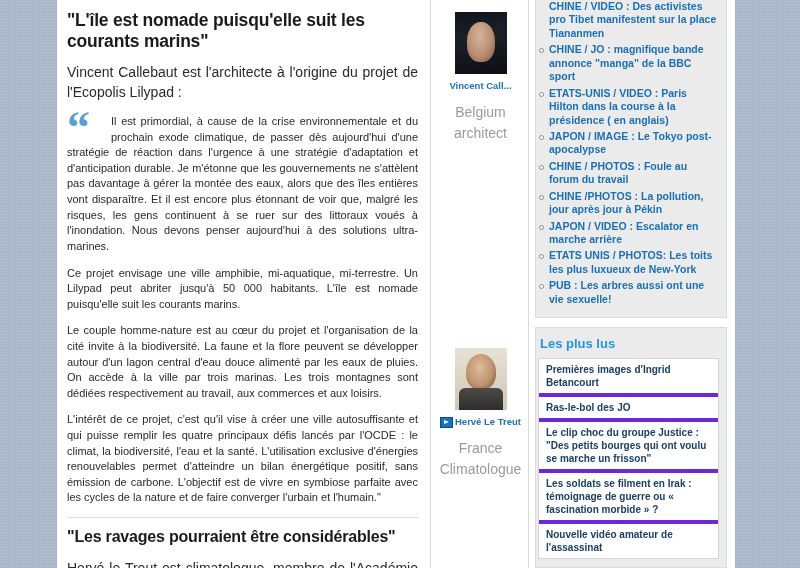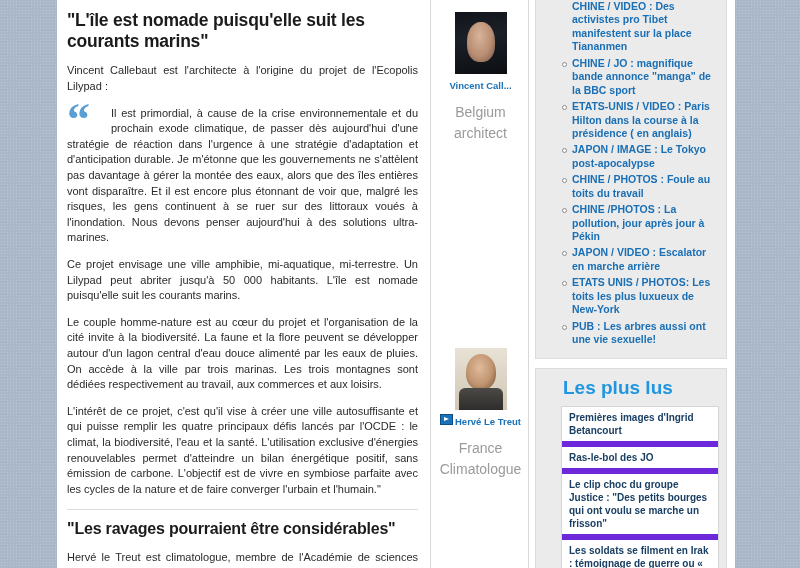--- a/index.html
+++ b/index.html
@@ -63,21 +63,21 @@
     color: #1b1b1b;
     margin: 2px 0 12px 0;
     letter-spacing: -0.2px;
   }
   h1.headline.second {
     font-size: 16px;
     margin-top: 6px;
   }
 
   p.intro {
-    font-size: 11px;
+    font-size: 14px;
     line-height: 1.42;
     color: #2a2a2a;
     margin: 0 0 11px 0;
     text-align: justify;
   }
 
   .quote-block {
     position: relative;
     margin: 0 0 11px 0;
     min-height: 14px;
@@ -168,21 +168,21 @@
   .author-name {
     font-size: 9.5px;
     font-weight: bold;
     color: #1a72b8;
     line-height: 1.25;
     margin: 2px 0 0 0;
     display: block;
   }
   .author-name-row {
     display: flex;
-    align-items: flex-start;
+    align-items: flex-end;
     justify-content: center;
     gap: 2px;
   }
   .video-badge {
     display: inline-block;
     width: 11px; height: 9px;
     background: #1a72b8;
     border: 1px solid #0d4f85;
     position: relative;
     flex: 0 0 auto;
@@ -207,31 +207,31 @@
   .sidebar {
     width: 204px;
     flex: 0 0 204px;
     box-sizing: border-box;
     padding: 0 6px 0 6px;
     background: #ffffff;
   }
   .panel {
     background: #ebebeb;
     border: 1px solid #dcdcdc;
-    padding: 6px 7px 8px 25px;
+    padding: 6px 7px 8px 2px;
     margin-bottom: 9px;
     box-sizing: border-box;
   }
   .panel.top-cut {
     margin-top: 0;
     border-top: 0;
     padding-top: 0;
   }
   .panel-title {
-    font-size: 19px;
+    font-size: 13px;
     font-weight: bold;
     color: #2196e0;
     margin: 2px 0 7px 2px;
     font-family: "Liberation Sans", sans-serif;
   }
   ul.link-list {
     list-style: none;
     margin: 0;
     padding: 0;
   }
@@ -264,21 +264,21 @@
     padding: 0;
     background: #ffffff;
     border: 1px solid #d6d6d6;
   }
   ul.ranked-list li {
     font-size: 10px;
     font-weight: bold;
     line-height: 1.3;
     color: #1a3f63;
     padding: 4px 6px 4px 7px;
-    border-bottom: 6px solid #6d28d9;
+    border-bottom: 4px solid #6d28d9;
   }
   ul.ranked-list li:last-child { border-bottom: 0; }
 </style>
 </head>
 <body>
 
 <div class="page">
   <div class="shell">
 
     <div class="article-col">
@@ -333,21 +333,21 @@
     </div>
 
     <div class="sidebar">
 
       <div class="panel top-cut">
         <ul class="link-list">
           <li class="cut">CHINE / VIDEO : Des activistes pro Tibet manifestent sur la place Tiananmen</li>
           <li>CHINE / JO : magnifique bande annonce "manga" de la BBC sport</li>
           <li>ETATS-UNIS / VIDEO : Paris Hilton dans la course à la présidence ( en anglais)</li>
           <li>JAPON / IMAGE : Le Tokyo post-apocalypse</li>
-          <li>CHINE / PHOTOS : Foule au toits du travail</li>
+          <li>CHINE / PHOTOS : Foule au forum du travail</li>
           <li>CHINE /PHOTOS : La pollution, jour après jour à Pékin</li>
           <li>JAPON / VIDEO : Escalator en marche arrière</li>
           <li>ETATS UNIS / PHOTOS: Les toits les plus luxueux de New-York</li>
           <li>PUB : Les arbres aussi ont une vie sexuelle!</li>
         </ul>
       </div>
 
       <div class="panel">
         <div class="panel-title">Les plus lus</div>
         <ul class="ranked-list">

